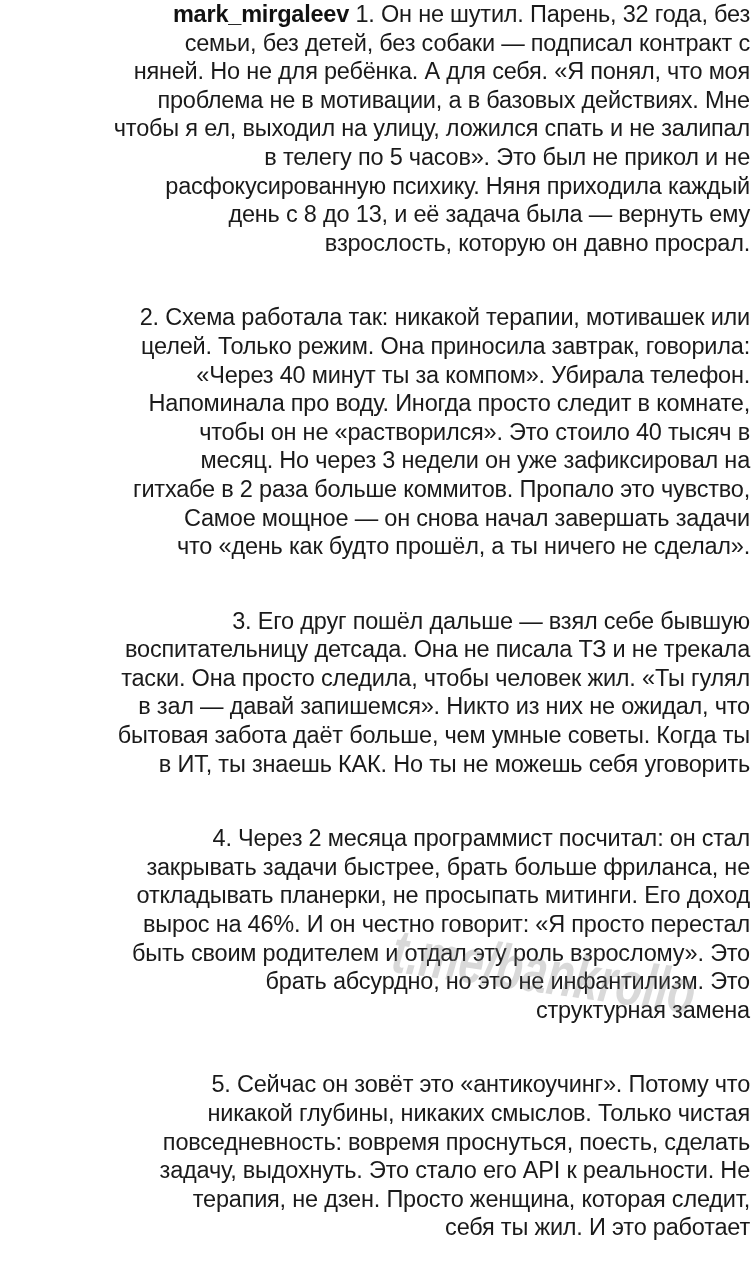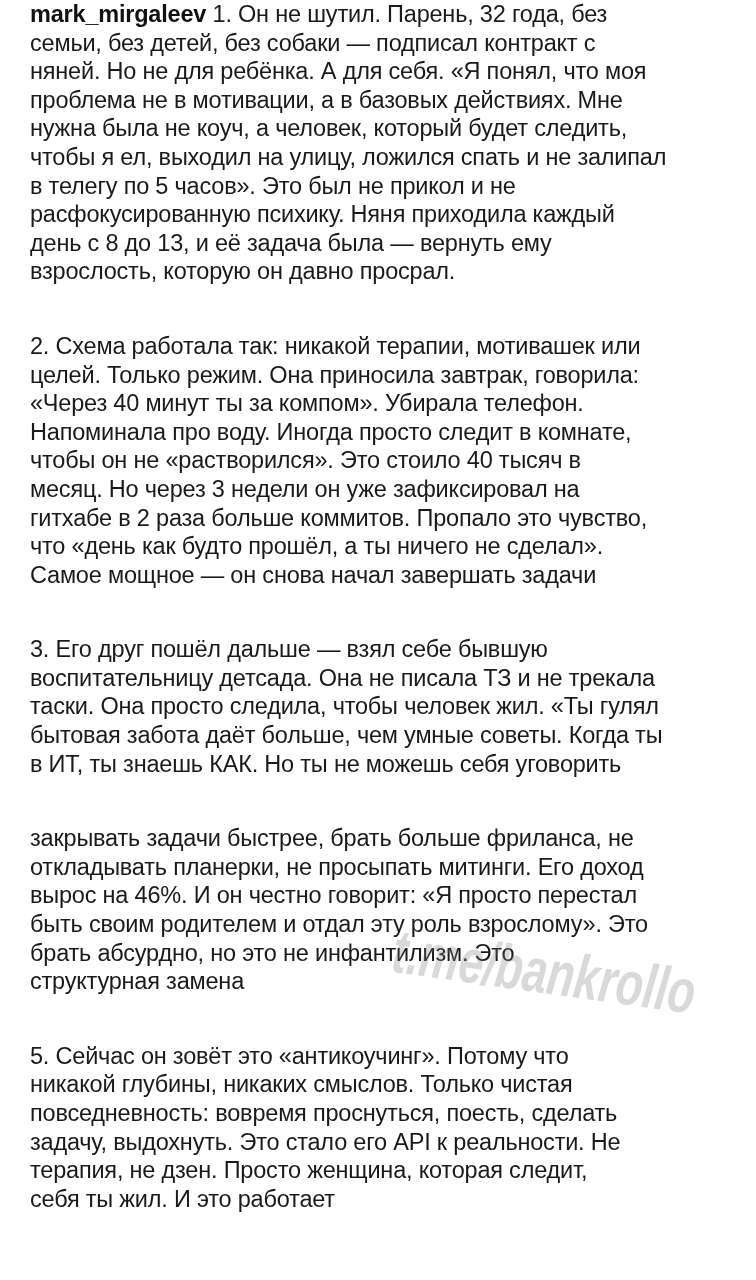--- a/index.html
+++ b/index.html
@@ -19,20 +19,21 @@
       position: absolute;
       left: 30px;
       top: 0;
       width: 720px;
       font-size: 23.5px;
       line-height: 28.6px;
       letter-spacing: -0.2px;
     }
     .para {
       margin: 0;
+      text-align: right;
     }
     .para + .para {
       margin-top: 46px;
     }
     .line {
       display: block;
       white-space: nowrap;
     }
     .username {
       font-weight: bold;
@@ -56,49 +57,50 @@
 </head>
 <body>
 
 <div class="post">
 
   <p class="para">
     <span class="line"><span class="username">mark_mirgaleev</span><span> 1. Он не шутил. Парень, 32 года, без</span></span>
     <span class="line">семьи, без детей, без собаки — подписал контракт с</span>
     <span class="line">няней. Но не для ребёнка. А для себя. «Я понял, что моя</span>
     <span class="line">проблема не в мотивации, а в базовых действиях. Мне</span>
-    <span class="line">нужна была не коуч, а человек, который будет следить,</span>
     <span class="line">чтобы я ел, выходил на улицу, ложился спать и не залипал</span>
     <span class="line">в телегу по 5 часов». Это был не прикол и не</span>
     <span class="line">расфокусированную психику. Няня приходила каждый</span>
     <span class="line">день с 8 до 13, и её задача была — вернуть ему</span>
     <span class="line">взрослость, которую он давно просрал.</span>
   </p>
 
   <p class="para">
     <span class="line">2. Схема работала так: никакой терапии, мотивашек или</span>
     <span class="line">целей. Только режим. Она приносила завтрак, говорила:</span>
     <span class="line">«Через 40 минут ты за компом». Убирала телефон.</span>
     <span class="line">Напоминала про воду. Иногда просто следит в комнате,</span>
     <span class="line">чтобы он не «растворился». Это стоило 40 тысяч в</span>
     <span class="line">месяц. Но через 3 недели он уже зафиксировал на</span>
     <span class="line">гитхабе в 2 раза больше коммитов. Пропало это чувство,</span>
+    <span class="line">Самое мощное — он снова начал завершать задачи</span>
     <span class="line">что «день как будто прошёл, а ты ничего не сделал».</span>
-    <span class="line">Самое мощное — он снова начал завершать задачи</span>
   </p>
 
   <p class="para">
     <span class="line">3. Его друг пошёл дальше — взял себе бывшую</span>
     <span class="line">воспитательницу детсада. Она не писала ТЗ и не трекала</span>
     <span class="line">таски. Она просто следила, чтобы человек жил. «Ты гулял</span>
+    <span class="line">в зал — давай запишемся». Никто из них не ожидал, что</span>
     <span class="line">бытовая забота даёт больше, чем умные советы. Когда ты</span>
     <span class="line">в ИТ, ты знаешь КАК. Но ты не можешь себя уговорить</span>
   </p>
 
   <p class="para">
+    <span class="line">4. Через 2 месяца программист посчитал: он стал</span>
     <span class="line">закрывать задачи быстрее, брать больше фриланса, не</span>
     <span class="line">откладывать планерки, не просыпать митинги. Его доход</span>
     <span class="line">вырос на 46%. И он честно говорит: «Я просто перестал</span>
     <span class="line">быть своим родителем и отдал эту роль взрослому». Это</span>
     <span class="line">брать абсурдно, но это не инфантилизм. Это</span>
     <span class="line">структурная замена</span>
   </p>
 
   <p class="para">
     <span class="line">5. Сейчас он зовёт это «антикоучинг». Потому что</span>

